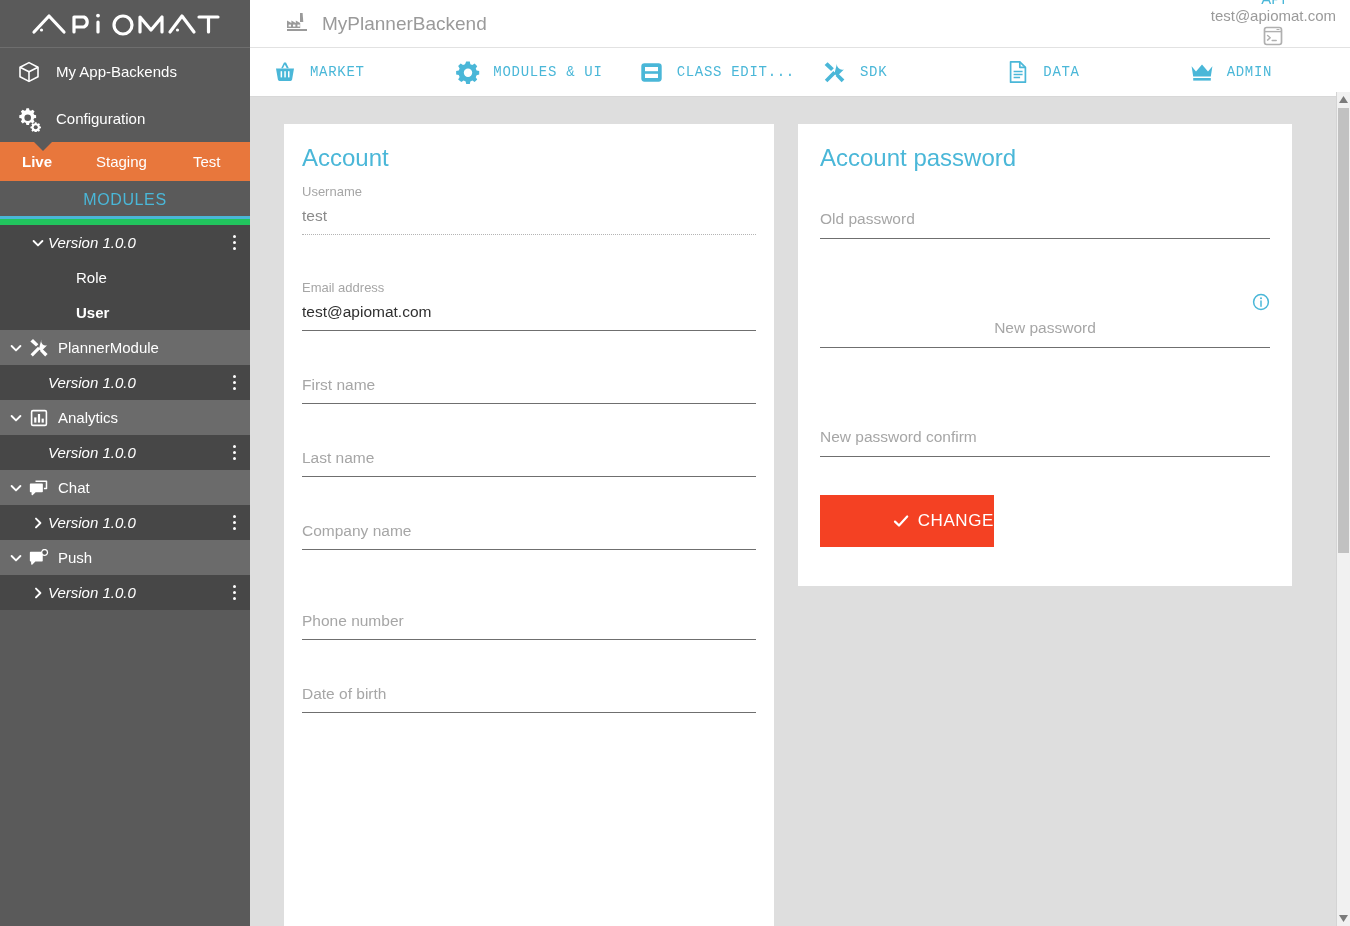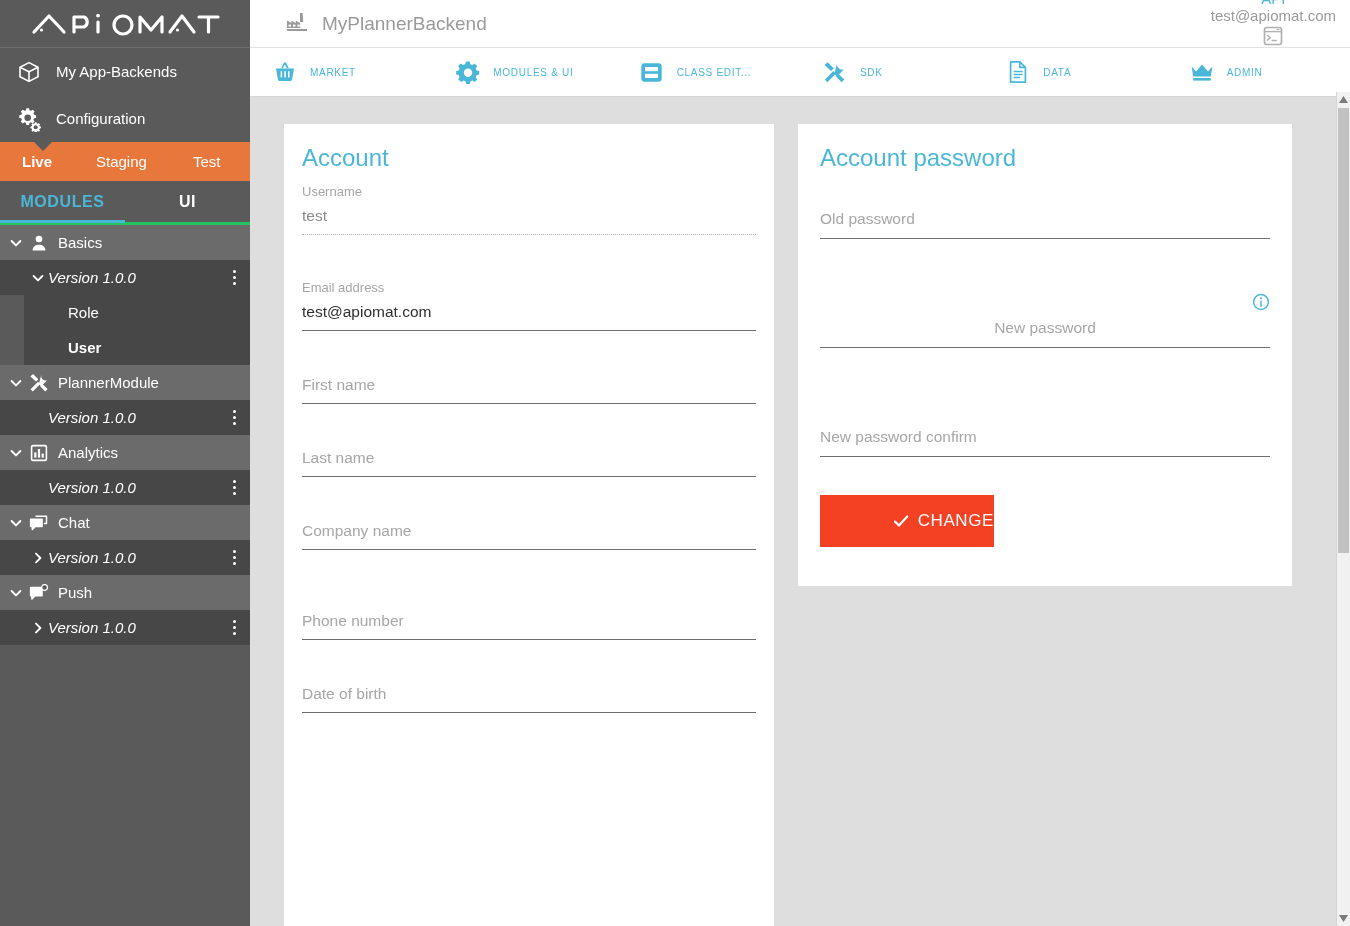--- a/index.html
+++ b/index.html
@@ -47,40 +47,40 @@
   }
   .env-tab {
     color: #fff; font-size: 15px; cursor: pointer; padding: 0 4px;
   }
   .env-tab.active { font-weight: bold; }
   #env-live { margin-left: 18px; }
   #env-staging { margin-left: 36px; }
   #env-test { margin-left: 38px; }
 
   
-  #mod-tabs { display: flex; height: 44px; border-bottom: 3px solid #22c55e; font-weight: bold; }
+  #mod-tabs { display: flex; height: 44px; border-bottom: 7px solid #22c55e; }
   .mod-tab {
     flex: 1; display: flex; align-items: center; justify-content: center;
     font-size: 16px; letter-spacing: .6px; color: #fff; cursor: pointer;
     position: relative;
   }
   .mod-tab.active { color: #4ab7d8; }
   .mod-tab.active::after {
     content:""; position:absolute; left:0; right:0; bottom:-1px; height:3px; background:#4ab7d8;
   }
 
   
   #tree { }
   .tree-row {
     display: flex; align-items: center; height: 35px;
     color: #fff; font-size: 15px; cursor: pointer; position: relative;
   }
   .tree-row.lvl0 { background: #6b6b6b; padding-left: 6px; }
   .tree-row.lvl1 { background: #474747; padding-left: 28px; font-style: italic; }
-  .tree-row.lvl2 { background: #474747; padding-left: 24px; margin-left: 24px; }
+  .tree-row.lvl2 { background: #474747; padding-left: 56px; }
   .tree-row .chev { width: 20px; height: 20px; display:flex; align-items:center; justify-content:center; flex: 0 0 20px; }
   .tree-row .chev svg { display:block; }
   .tree-row .modicon { width: 26px; display:flex; align-items:center; justify-content:center; flex:0 0 26px; margin-right: 6px; }
   .tree-row .lbl { white-space: nowrap; }
   .tree-row.bold .lbl { font-weight: bold; }
   .tree-row .kebab {
     position: absolute; right: 14px; top: 0; height: 35px;
     display: flex; flex-direction: column; align-items: center; justify-content: center; gap: 3px;
     cursor: pointer;
   }
@@ -101,22 +101,22 @@
   .hdr-icon { padding: 0 16px; }
 
   
   #nav {
     position: absolute; left: 250px; top: 48px; right: 0; height: 49px;
     background: #fff; border-bottom: 1px solid #d8d8d8;
     display: flex; align-items: center;
   }
   .nav-item {
     display: flex; align-items: center; cursor: pointer;
-    color: #4ab7d8; font-size: 10px; letter-spacing: .7px;
-    width: 184px; padding-left: 22px;
+    color: #4ab7d8; font-size: 14px; letter-spacing: .7px;
+    width: 184px; padding-left: 22px; font-family: Liberation Mono, monospace;
   }
   .nav-item .nic { width: 26px; margin-right: 12px; display:flex; align-items:center; justify-content:center; }
 
   
   #content {
     position: absolute; left: 250px; top: 98px; right: 12px; bottom: 0;
     background: #dedede; overflow: hidden;
   }
   .card {
     position: absolute; background: #fff;
@@ -213,38 +213,23 @@
 
     <div id="env-bar">
       <span class="caret"></span>
       <span id="env-live" class="env-tab active">Live</span>
       <span id="env-staging" class="env-tab">Staging</span>
       <span id="env-test" class="env-tab">Test</span>
     </div>
 
     <div id="mod-tabs">
       <div class="mod-tab active">MODULES</div>
-      <div class="mod-tab">UI</div>
     </div>
 
     <div id="tree">
-        <div class="tree-row lvl0">
-          <span class="chev">
-            <svg width="14" height="14" viewBox="0 0 14 14" fill="none" stroke="#fff" stroke-width="1.9" stroke-linecap="round" stroke-linejoin="round">
-              <path d="M2.6 5 L7 9.4 L11.4 5"></path>
-            </svg>
-          </span>
-          <span class="modicon">
-            <svg width="18" height="18" viewBox="0 0 18 18" fill="#fff">
-              <circle cx="9" cy="5" r="3.3"></circle>
-              <path d="M2.6 16.4c0-3.6 2.9-5.6 6.4-5.6s6.4 2 6.4 5.6z"></path>
-            </svg>
-          </span>
-          <span class="lbl">Basics</span>
-        </div>
         <div class="tree-row lvl1">
           <span class="chev">
             <svg width="14" height="14" viewBox="0 0 14 14" fill="none" stroke="#fff" stroke-width="1.9" stroke-linecap="round" stroke-linejoin="round">
               <path d="M2.6 5 L7 9.4 L11.4 5"></path>
             </svg>
           </span>
           <span class="lbl">Version 1.0.0</span>
           <span class="kebab">
             <i></i>
             <i></i>

